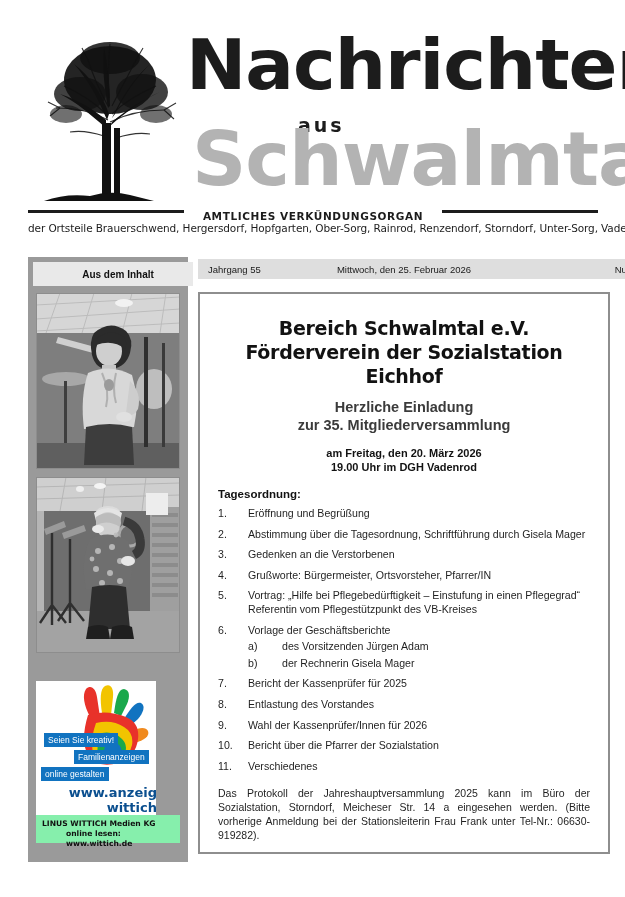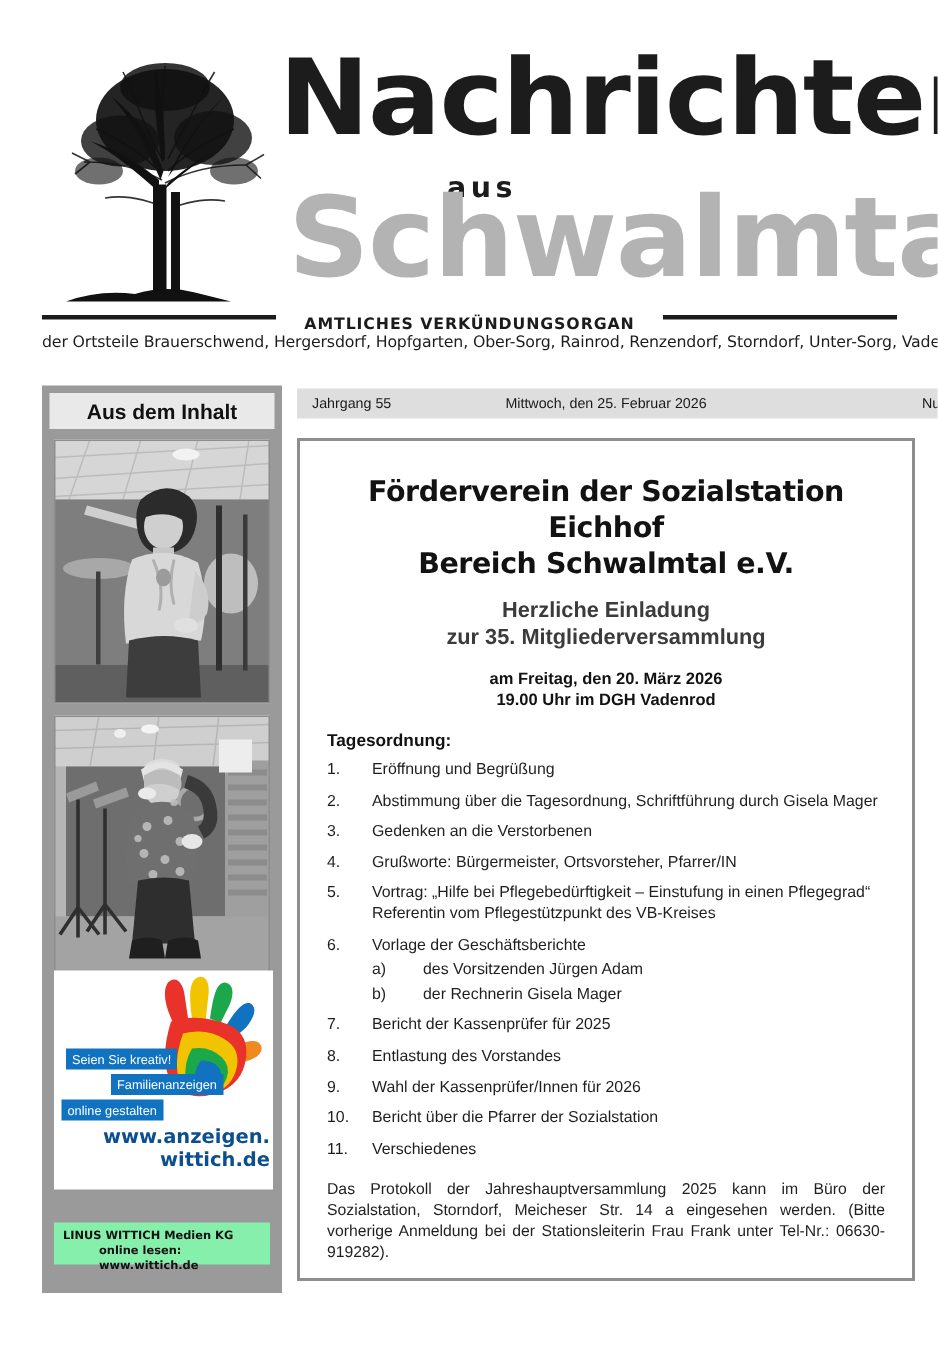--- a/index.html
+++ b/index.html
@@ -52,28 +52,28 @@
     text-align:center;font-size:10.5px;color:#1c1c1c;
     font-family:"DejaVu Sans", sans-serif;white-space:nowrap;
     letter-spacing:-.1px;
   }
 
   
   .sidebar{position:absolute;left:28px;top:257px;width:160px;height:605px;background:#9a9a9a;}
   .sidebar-title{
     position:absolute;left:5px;top:5px;width:150px;height:24px;
     background:#e9e9e9;display:flex;align-items:center;justify-content:center;
-    font-weight:bold;font-size:14px;color:#111;
+    font-weight:bold;font-size:10px;color:#111;padding-left:10px;
   }
   .photo{position:absolute;left:8px;width:144px;background:#cfcfcf;overflow:hidden;}
   .photo svg{display:block;width:100%;height:100%;}
   .photo1{top:36px;height:176px;}
   .photo2{top:220px;height:176px;}
 
-  .ad{position:absolute;left:8px;top:390px;width:146px;height:146px;background:#ffffff;overflow:hidden;}
+  .ad{position:absolute;left:8px;top:424px;width:120px;height:146px;background:#ffffff;overflow:hidden;}
   .ad .hand{position:absolute;right:4px;top:2px;width:86px;height:84px;}
   .ad .hand svg{width:100%;height:100%;display:block;}
   .ad .tagline{position:absolute;background:#1173c0;color:#fff;font-size:8.5px;
     padding:2px 4px;white-space:nowrap;line-height:10px;}
   .ad .t1{left:8px;top:52px;}
   .ad .t2{left:38px;top:69px;}
   .ad .t3{left:5px;top:86px;}
   .ad .url{position:absolute;left:0;top:104px;width:144px;text-align:right;
     font-family:"DejaVu Sans", sans-serif;font-weight:bold;font-size:13px;color:#0b4f8f;
     line-height:15px;}
@@ -310,22 +310,22 @@
 
   <div class="infobar">
     <span class="c-left">Jahrgang 55</span>
     <span class="c-mid">Mittwoch, den 25. Februar 2026</span>
     <span class="c-right">Nummer 9</span>
   </div>
 
   <div class="notice">
     <div class="notice-inner">
       <div class="n-title">
+        <div>Bereich Schwalmtal e.V.</div>
         <div>Förderverein der Sozialstation Eichhof</div>
-        <div>Bereich Schwalmtal e.V.</div>
       </div>
 
       <div class="n-sub">
         <div>Herzliche Einladung</div>
         <div>zur 35. Mitgliederversammlung</div>
       </div>
 
       <div class="n-when">
         <div>am Freitag, den 20. März 2026</div>
         <div>19.00 Uhr im DGH Vadenrod</div>

